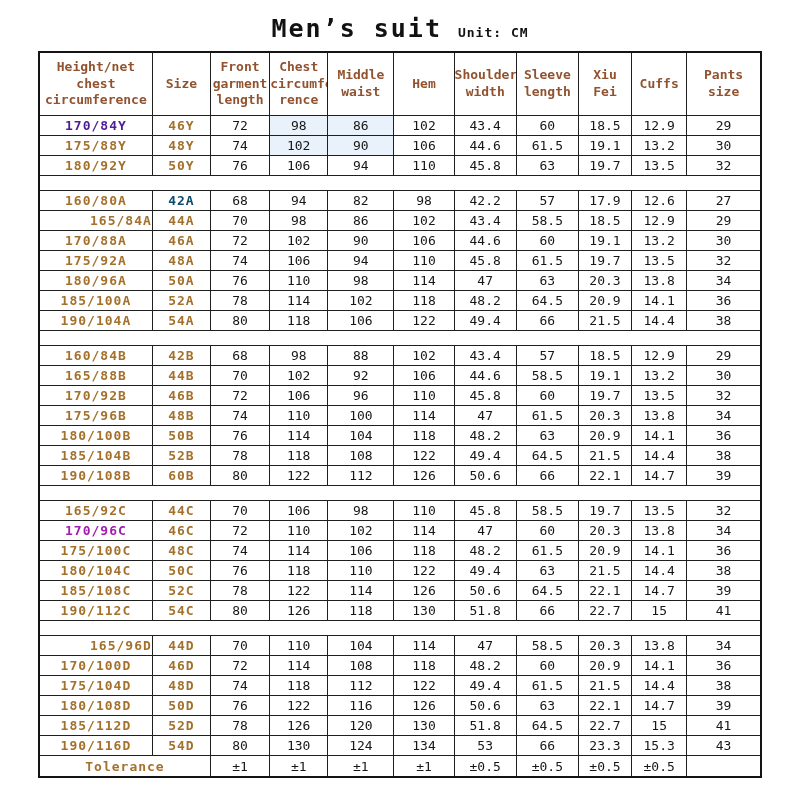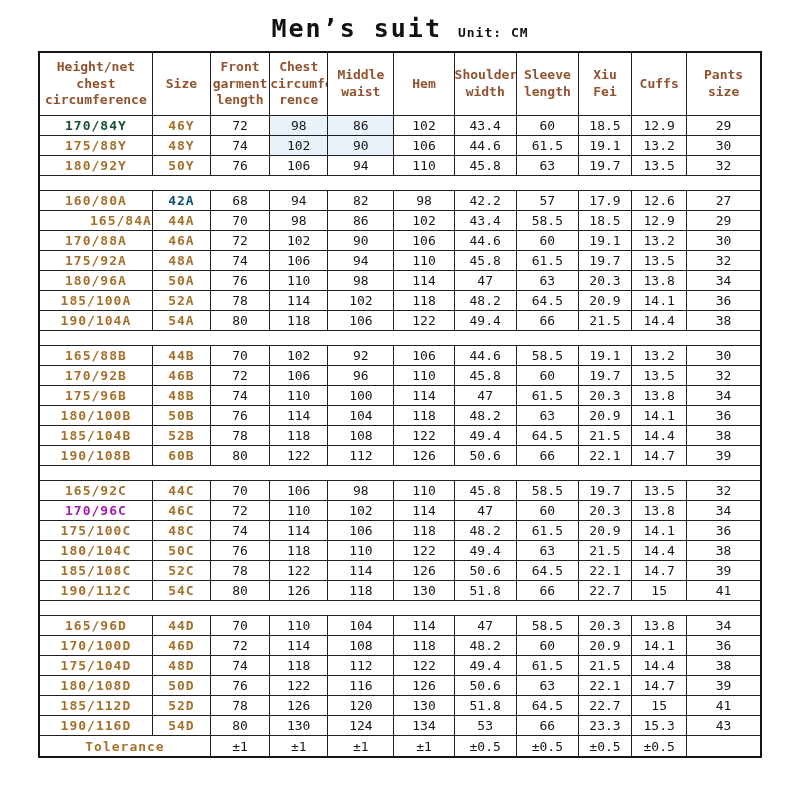--- a/index.html
+++ b/index.html
@@ -83,21 +83,21 @@
           <th style="color: rgb(145, 83, 47);">Sleeve
 length</th>
           <th style="color: rgb(145, 83, 47); margin-top: 28px;">Xiu Fei</th>
           <th style="color: rgb(145, 83, 47);">Cuffs</th>
           <th style="color: rgb(145, 83, 47);">Pants
 size</th>
         </tr>
     </thead>
     <tbody>
         <tr>
-          <td class="rowlabel" style="color: #14532d;">170/84Y</td>
+          <td class="rowlabel" style="color: #4c1d95;">170/84Y</td>
           <td class="rowlabel" style="color: rgb(164, 113, 44);">46Y</td>
           <td class="data">72</td>
           <td class="data" style="background: rgb(233, 242, 251);">98</td>
           <td class="data" style="background: rgb(233, 242, 251);">86</td>
           <td class="data">102</td>
           <td class="data">43.4</td>
           <td class="data">60</td>
           <td class="data">18.5</td>
           <td class="data">12.9</td>
           <td class="data">29</td>
@@ -219,20 +219,33 @@
           <td class="data">49.4</td>
           <td class="data">66</td>
           <td class="data">21.5</td>
           <td class="data">14.4</td>
           <td class="data">38</td>
         </tr>
         <tr>
           <td colspan="11" class="gap"></td>
         </tr>
         <tr>
+          <td class="rowlabel" style="color: rgb(164, 113, 44);">160/84B</td>
+          <td class="rowlabel" style="color: rgb(164, 113, 44);">42B</td>
+          <td class="data">68</td>
+          <td class="data">98</td>
+          <td class="data">88</td>
+          <td class="data">102</td>
+          <td class="data">43.4</td>
+          <td class="data">57</td>
+          <td class="data">18.5</td>
+          <td class="data">12.9</td>
+          <td class="data">29</td>
+        </tr>
+        <tr>
           <td class="rowlabel" style="color: rgb(164, 113, 44);">165/88B</td>
           <td class="rowlabel" style="color: rgb(164, 113, 44);">44B</td>
           <td class="data">70</td>
           <td class="data">102</td>
           <td class="data">92</td>
           <td class="data">106</td>
           <td class="data">44.6</td>
           <td class="data">58.5</td>
           <td class="data">19.1</td>
           <td class="data">13.2</td>
@@ -381,21 +394,21 @@
           <td class="data">51.8</td>
           <td class="data">66</td>
           <td class="data">22.7</td>
           <td class="data">15</td>
           <td class="data">41</td>
         </tr>
         <tr>
           <td colspan="11" class="gap"></td>
         </tr>
         <tr>
-          <td class="rowlabel" style="color: rgb(164, 113, 44);">165/96D</td>
+          <td class="rowlabel" style="color: rgb(164, 113, 44); text-align: right;">165/96D</td>
           <td class="rowlabel" style="color: rgb(164, 113, 44);">44D</td>
           <td class="data">70</td>
           <td class="data">110</td>
           <td class="data">104</td>
           <td class="data">114</td>
           <td class="data">47</td>
           <td class="data">58.5</td>
           <td class="data">20.3</td>
           <td class="data">13.8</td>
           <td class="data">34</td>

